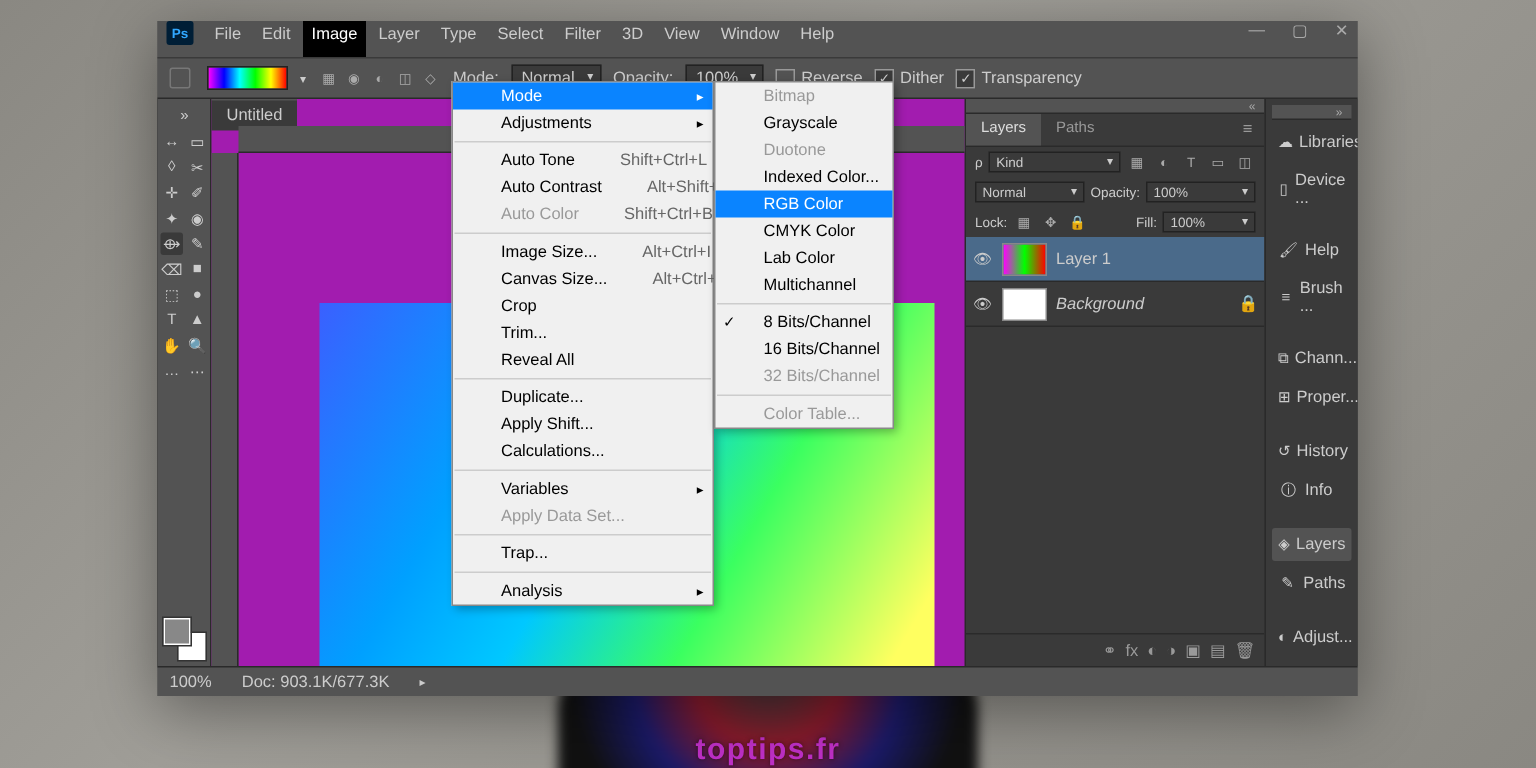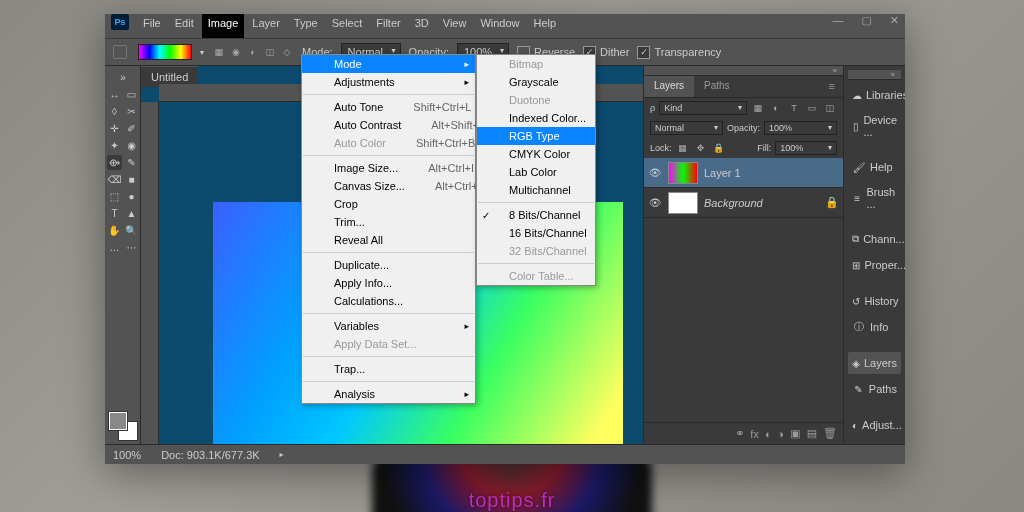--- a/index.html
+++ b/index.html
@@ -1,17 +1,17 @@
 <!DOCTYPE html>
 <html><head>
 <meta charset="utf-8">
 <style>
 *{margin:0;padding:0;box-sizing:border-box;font-family:Tahoma,Arial,sans-serif;font-size:11px;user-select:none}
 body{width:1024px;height:512px;background:linear-gradient(135deg,#8a8882,#a09e98 40%,#8a8882);overflow:hidden;position:relative}
-.watermark{position:absolute;bottom:0;left:50%;transform:translateX(-50%);font-size:20px;color:#c030c8;font-weight:normal;letter-spacing:1px;text-shadow:0 0 3px rgba(0,0,0,.5);z-index:1}
+.watermark{position:absolute;bottom:0;left:50%;transform:translateX(-50%);font-size:20px;color:#c030c8;font-weight:bold;letter-spacing:1px;text-shadow:0 0 3px rgba(0,0,0,.5);z-index:1}
 .desk-img{position:absolute;bottom:-20px;left:50%;transform:translateX(-50%);width:280px;height:120px;background:radial-gradient(circle at 50% 30%,#3a3a3a,#8a1a2a 30%,#1a1a6a 55%,#111 80%);filter:blur(4px);border-radius:50% 50% 0 0;z-index:0}
 .win{position:absolute;left:105px;top:14px;width:800px;height:450px;background:#535353;box-shadow:0 10px 40px rgba(0,0,0,.4);display:flex;flex-direction:column;z-index:5}
 .titlebar{height:24px;background:#535353;display:flex;padding:0 6px}
 .ps-logo{width:18px;height:16px;background:#001e36;color:#31a8ff;display:flex;align-items:center;justify-content:center;font-size:9px;font-weight:bold;border-radius:2px;margin-right:8px}
 .menu-items{display:flex;gap:2px;color:#ccc}
 .menu-items span{padding:3px 6px;cursor:pointer}
 .menu-items span.active{background:#000000;color:#fff}
 .win-controls{margin-left:auto;display:flex;gap:18px;color:#aaa;font-size:10px}
 .options-bar{height:28px;background:#535353;border-top:1px solid #3a3a3a;border-bottom:1px solid #2a2a2a;display:flex;align-items:center;padding:0 8px;gap:8px;color:#ccc}
 .gradient-swatch{width:54px;height:16px;background:linear-gradient(90deg,#ff00ff,#0000ff,#00ffff,#00ff00,#ffff00,#ff0000);border:1px solid #222}
@@ -23,21 +23,21 @@
 .chk.on::before{content:"✓";background:#3a3a3a;font-size:9px;text-align:center;line-height:10px}
 .workspace{flex:1;display:flex;background:#282828;overflow:hidden}
 .toolbox{width:36px;background:#535353;border-right:1px solid #2a2a2a;padding:4px 2px;display:flex;flex-direction:column;gap:2px}
 .tool-grid{display:grid;grid-template-columns:1fr 1fr;gap:2px}
 .tool{width:15px;height:15px;display:flex;align-items:center;justify-content:center;color:#ccc;font-size:10px;cursor:pointer;border-radius:2px}
 .tool.active{background:#3a3a3a}
 .tool-single{width:32px;height:15px;display:flex;align-items:center;justify-content:center;color:#ccc;font-size:10px}
 .color-swatches{margin-top:auto;position:relative;width:28px;height:28px;align-self:center}
 .swatch-fg{position:absolute;width:18px;height:18px;background:#888;border:1px solid #fff;outline:1px solid #333;z-index:2}
 .swatch-bg{position:absolute;right:0;bottom:0;width:18px;height:18px;background:#fff;border:1px solid #fff;outline:1px solid #333}
-.canvas-area{flex:1;position:relative;background:#0c4a6e}
+.canvas-area{flex:1;position:relative;background:#a21caf}
 .tab{position:absolute;top:0;left:0;padding:4px 10px;background:#3a3a3a;color:#ccc;border-top:1px solid #555;font-size:10px}
 .ruler-h{position:absolute;top:18px;left:18px;right:0;height:18px;background:#535353;border-bottom:1px solid #2a2a2a}
 .ruler-v{position:absolute;top:36px;left:0;width:18px;bottom:0;background:#535353;border-right:1px solid #2a2a2a}
 .canvas{position:absolute;top:136px;left:72px;width:410px;height:290px;background:linear-gradient(120deg,#3a60ff 0%,#00a0ff 28%,#00c8ff 45%,#3aff60 65%,#ffff60 90%)}
 .panels{width:200px;background:#3a3a3a;border-left:1px solid #2a2a2a;display:flex;flex-direction:column}
 .right-dock{width:62px;background:#3a3a3a;border-left:1px solid #2a2a2a;display:flex;flex-direction:column;padding:4px;gap:4px}
 .dock-btn{display:flex;align-items:center;gap:4px;padding:4px;color:#ccc;font-size:9px;cursor:pointer;border-radius:2px}
 .dock-btn.active{background:#535353}
 .dock-icon{width:14px;height:14px;display:flex;align-items:center;justify-content:center;font-size:10px}
 .collapse-bar{height:10px;background:#535353;border-bottom:1px solid #2a2a2a;text-align:right;padding-right:6px;color:#aaa;font-size:8px}
@@ -317,21 +317,21 @@
         <span>Trim...</span>
       </div>
       <div class="menu-row">
         <span>Reveal All</span>
       </div>
       <div class="menu-sep"></div>
       <div class="menu-row">
         <span>Duplicate...</span>
       </div>
       <div class="menu-row">
-        <span>Apply Info...</span>
+        <span>Apply Shift...</span>
       </div>
       <div class="menu-row">
         <span>Calculations...</span>
       </div>
       <div class="menu-sep"></div>
       <div class="menu-row sub">
         <span>Variables</span>
       </div>
       <div class="menu-row disabled">
         <span>Apply Data Set...</span>
@@ -352,21 +352,21 @@
       <div class="menu-row">
         <span>Grayscale</span>
       </div>
       <div class="menu-row disabled">
         <span>Duotone</span>
       </div>
       <div class="menu-row">
         <span>Indexed Color...</span>
       </div>
       <div class="menu-row hl">
-        <span>RGB Type</span>
+        <span>RGB Color</span>
       </div>
       <div class="menu-row">
         <span>CMYK Color</span>
       </div>
       <div class="menu-row">
         <span>Lab Color</span>
       </div>
       <div class="menu-row">
         <span>Multichannel</span>
       </div>

